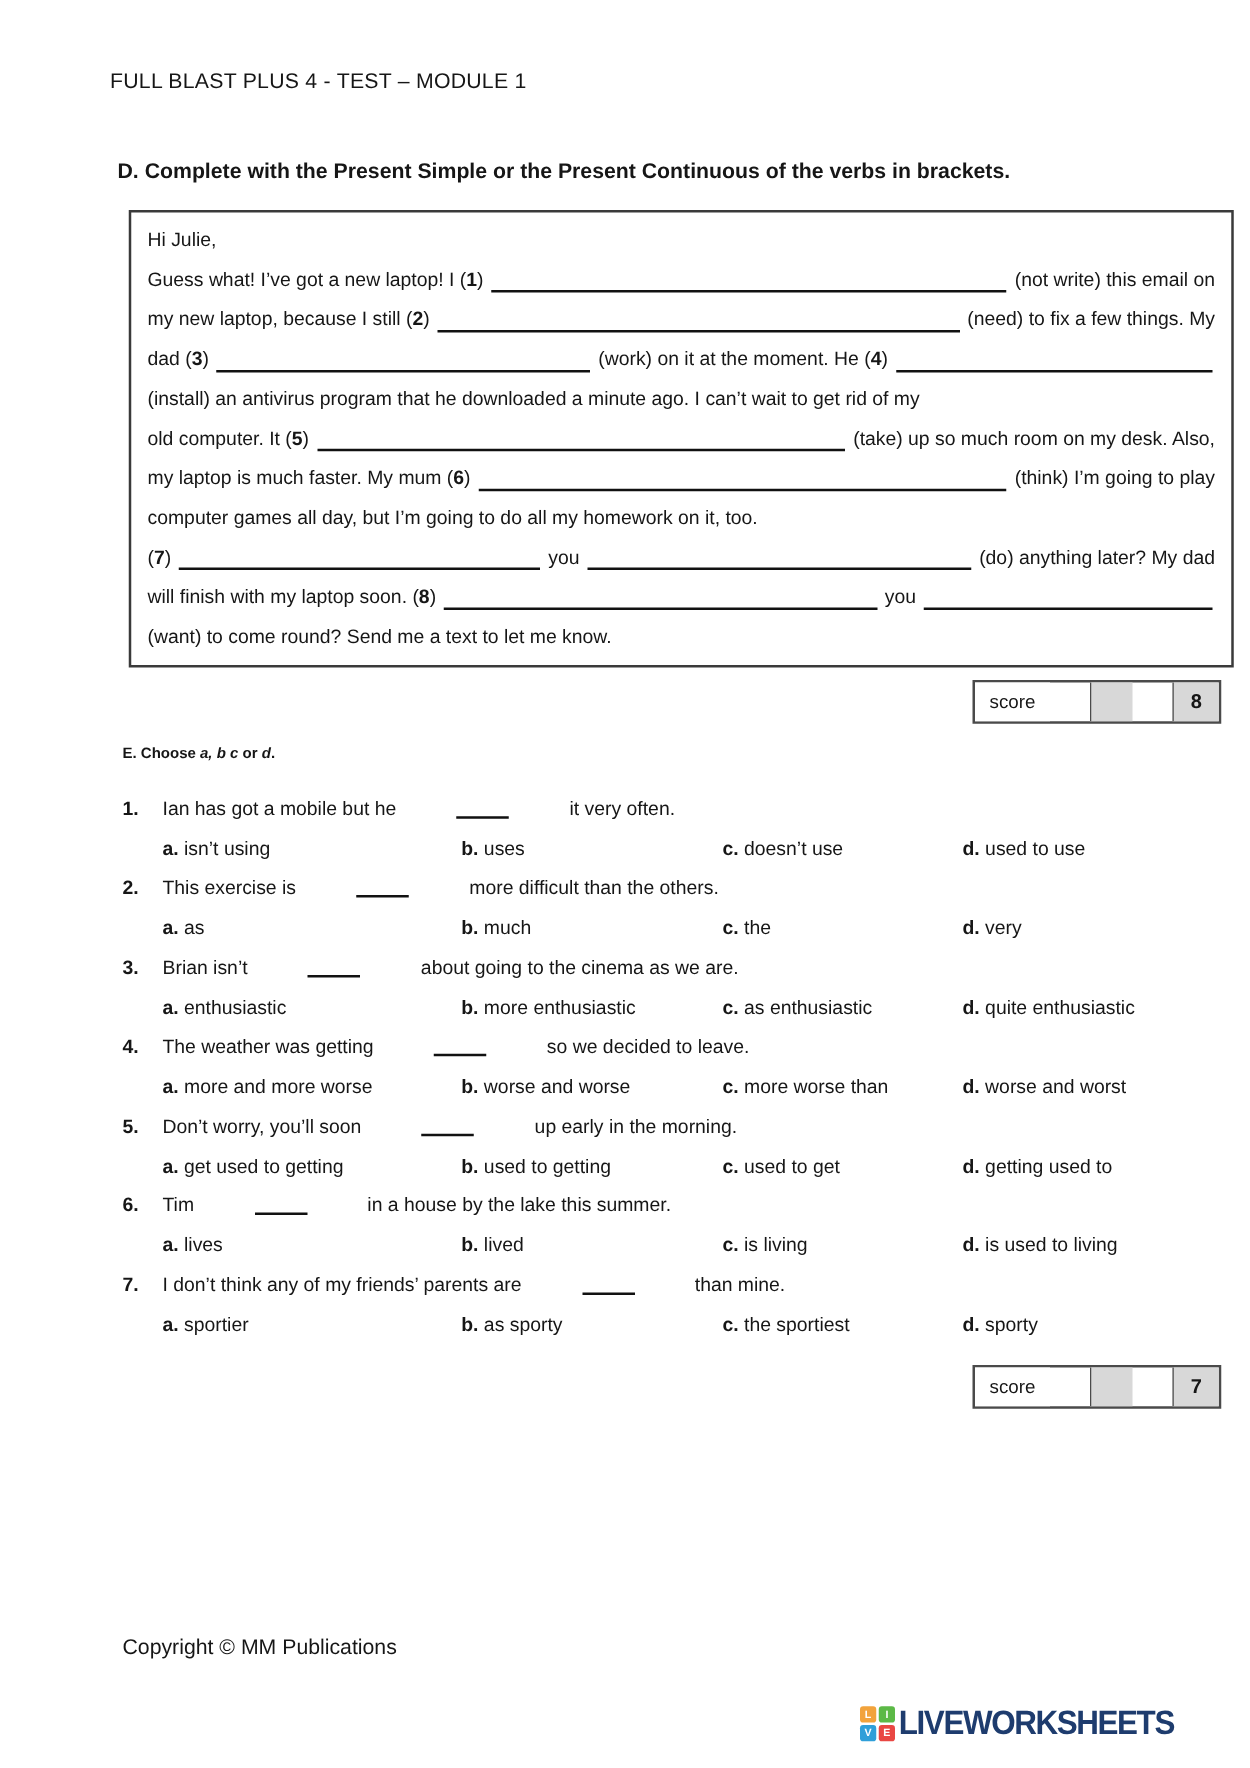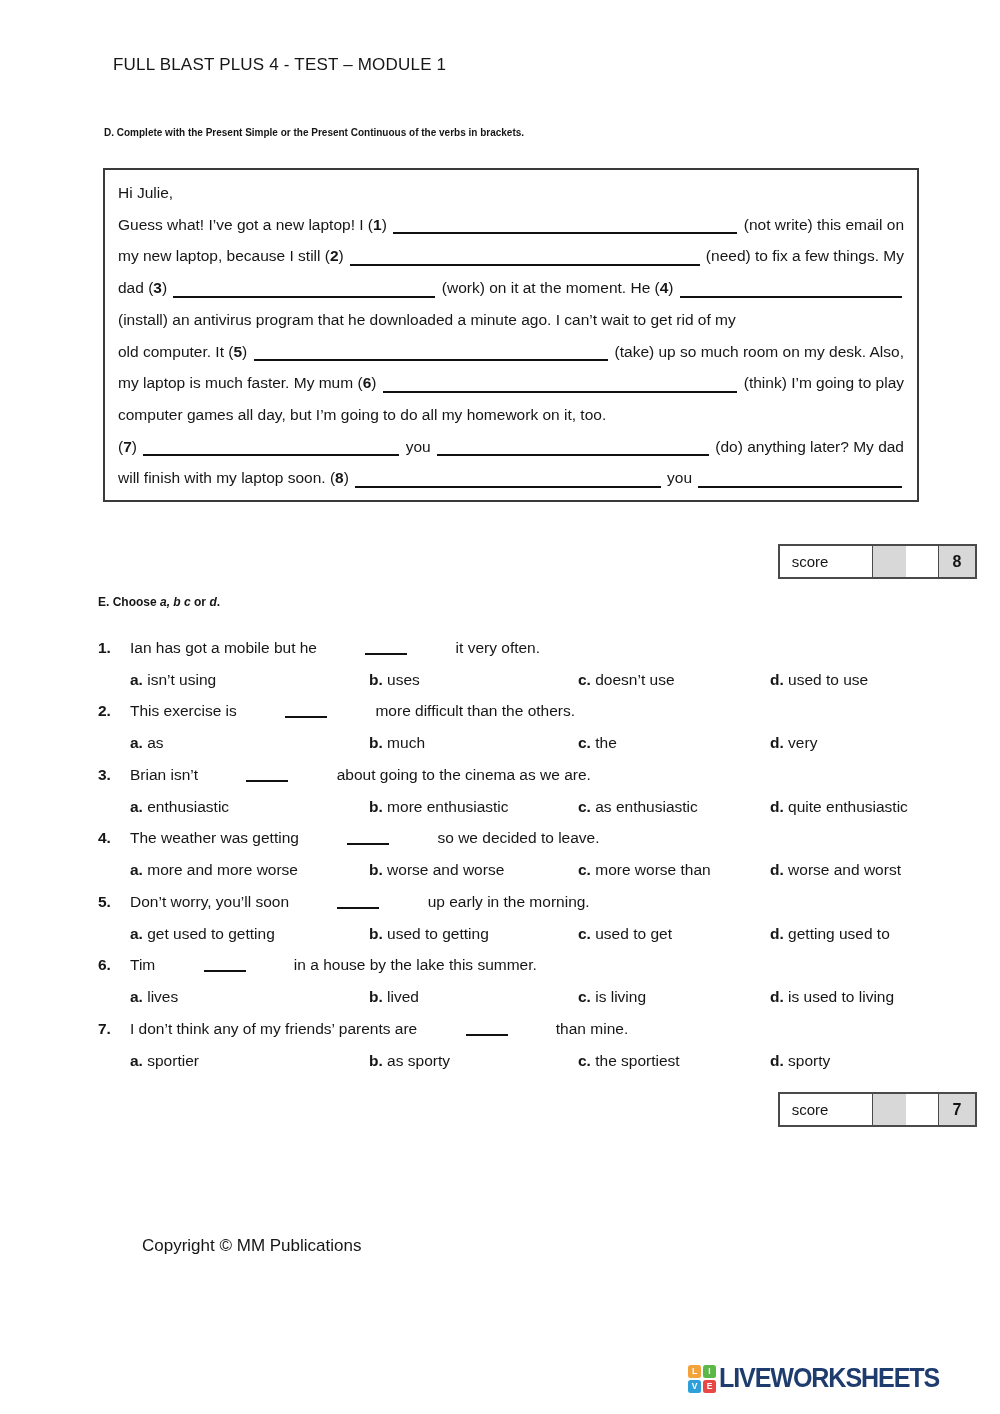--- a/index.html
+++ b/index.html
@@ -4,26 +4,26 @@
 <style>
   * { margin:0; padding:0; box-sizing:border-box; }
   html,body { background:#ffffff; }
   body {
     width:1000px; height:1414px; position:relative;
     font-family:"Liberation Sans", sans-serif;
     color:#161616;
   }
   .abs { position:absolute; }
 
-  .doc-header { left:113px; top:55px; font-size:17px; letter-spacing:.2px; }
+  .doc-header { left:88px; top:55px; font-size:17px; letter-spacing:.2px; }
 
-  .d-title { left:104px; top:127px; font-size:10px; font-weight:bold; }
+  .d-title { left:94px; top:127px; font-size:17px; font-weight:bold; }
 
   .letter-box {
-    left:103px; top:168px; width:816px;
+    left:103px; top:168px; width:884px;
     border:2px solid #3a3a3a;
     padding:7px 13px 6px 13px;
     font-size:15.5px;
     text-align:center;
   }
   .letter-line { display:flex; line-height:31.7px; white-space:pre; }
   .letter-line .bold { font-weight:bold; }
   .lblank {
     flex-grow:1; flex-basis:0; min-width:40px;
     align-self:flex-end; margin:0 2px 6px 2px;
@@ -53,21 +53,21 @@
     display:inline-block; width:42px; height:14px;
     border-bottom:2px solid #111; margin:0 2px;
   }
   .q-opts {
     display:grid; grid-template-columns:225px 195px 178px auto;
     margin-left:32px; height:31.75px; align-items:center;gap:14px;
   }
   .opt { white-space:pre; }
   .opt .k { font-weight:bold; }
 
-  .doc-footer { left:98px; top:1236px; font-size:17px;margin-left:44px; }
+  .doc-footer { left:98px; top:1308px; font-size:17px; }
 
   .lw-logo { left:688px; top:1363px; display:flex; align-items:center; }
   .lw-tiles {
     display:grid; grid-template-columns:13px 13px; grid-template-rows:13px 13px;
     gap:2px; margin-right:3px;
   }
   .lw-tile {
     border-radius:2.5px; color:#fff; font-size:8.5px; font-weight:bold;
     display:flex; align-items:center; justify-content:center;
   }
@@ -87,20 +87,21 @@
     <div class="letter-line"><span class="seg">Hi Julie,</span></div>
     <div class="letter-line"><span class="seg">Guess what! I’ve got a new laptop! I (</span><span class="bold">1</span><span class="seg">) </span><span class="lblank" style="flex-grow: 230;"></span><span class="seg"> (not write) this email on</span></div>
     <div class="letter-line"><span class="seg">my new laptop, because I still (</span><span class="bold">2</span><span class="seg">) </span><span class="lblank" style="flex-grow: 230;"></span><span class="seg"> (need) to fix a few things. My</span></div>
     <div class="letter-line"><span class="seg">dad (</span><span class="bold">3</span><span class="seg">) </span><span class="lblank" style="flex-grow: 230;"></span><span class="seg"> (work) on it at the moment. He (</span><span class="bold">4</span><span class="seg">) </span><span class="lblank" style="flex-grow: 195;"></span></div>
     <div class="letter-line"><span class="seg">(install) an antivirus program that he downloaded a minute ago. I can’t wait to get rid of my</span></div>
     <div class="letter-line"><span class="seg">old computer. It (</span><span class="bold">5</span><span class="seg">) </span><span class="lblank" style="flex-grow: 230;"></span><span class="seg"> (take) up so much room on my desk. Also,</span></div>
     <div class="letter-line"><span class="seg">my laptop is much faster. My mum (</span><span class="bold">6</span><span class="seg">) </span><span class="lblank" style="flex-grow: 230;"></span><span class="seg"> (think) I’m going to play</span></div>
     <div class="letter-line"><span class="seg">computer games all day, but I’m going to do all my homework on it, too.</span></div>
     <div class="letter-line"><span class="seg">(</span><span class="bold">7</span><span class="seg">) </span><span class="lblank" style="flex-grow: 240;"></span><span class="seg"> you </span><span class="lblank" style="flex-grow: 255;"></span><span class="seg"> (do) anything later? My dad</span></div>
     <div class="letter-line"><span class="seg">will finish with my laptop soon. (</span><span class="bold">8</span><span class="seg">) </span><span class="lblank" style="flex-grow: 255;"></span><span class="seg"> you </span><span class="lblank" style="flex-grow: 170;"></span></div>
+    <div class="letter-line"><span class="seg">(want) to come round? Send me a text to let me know.</span></div>
   </div>
 
 <div class="abs score-box score-d">
   <span class="cell score-label">score</span>
   <span class="cell score-empty"></span>
   <span class="cell score-value">8</span>
 </div>
 
 <div class="abs e-title" id="e-title"><span>E. Choose </span><i>a, b c</i><span> or </span><i>d</i><span>.</span></div>
 

